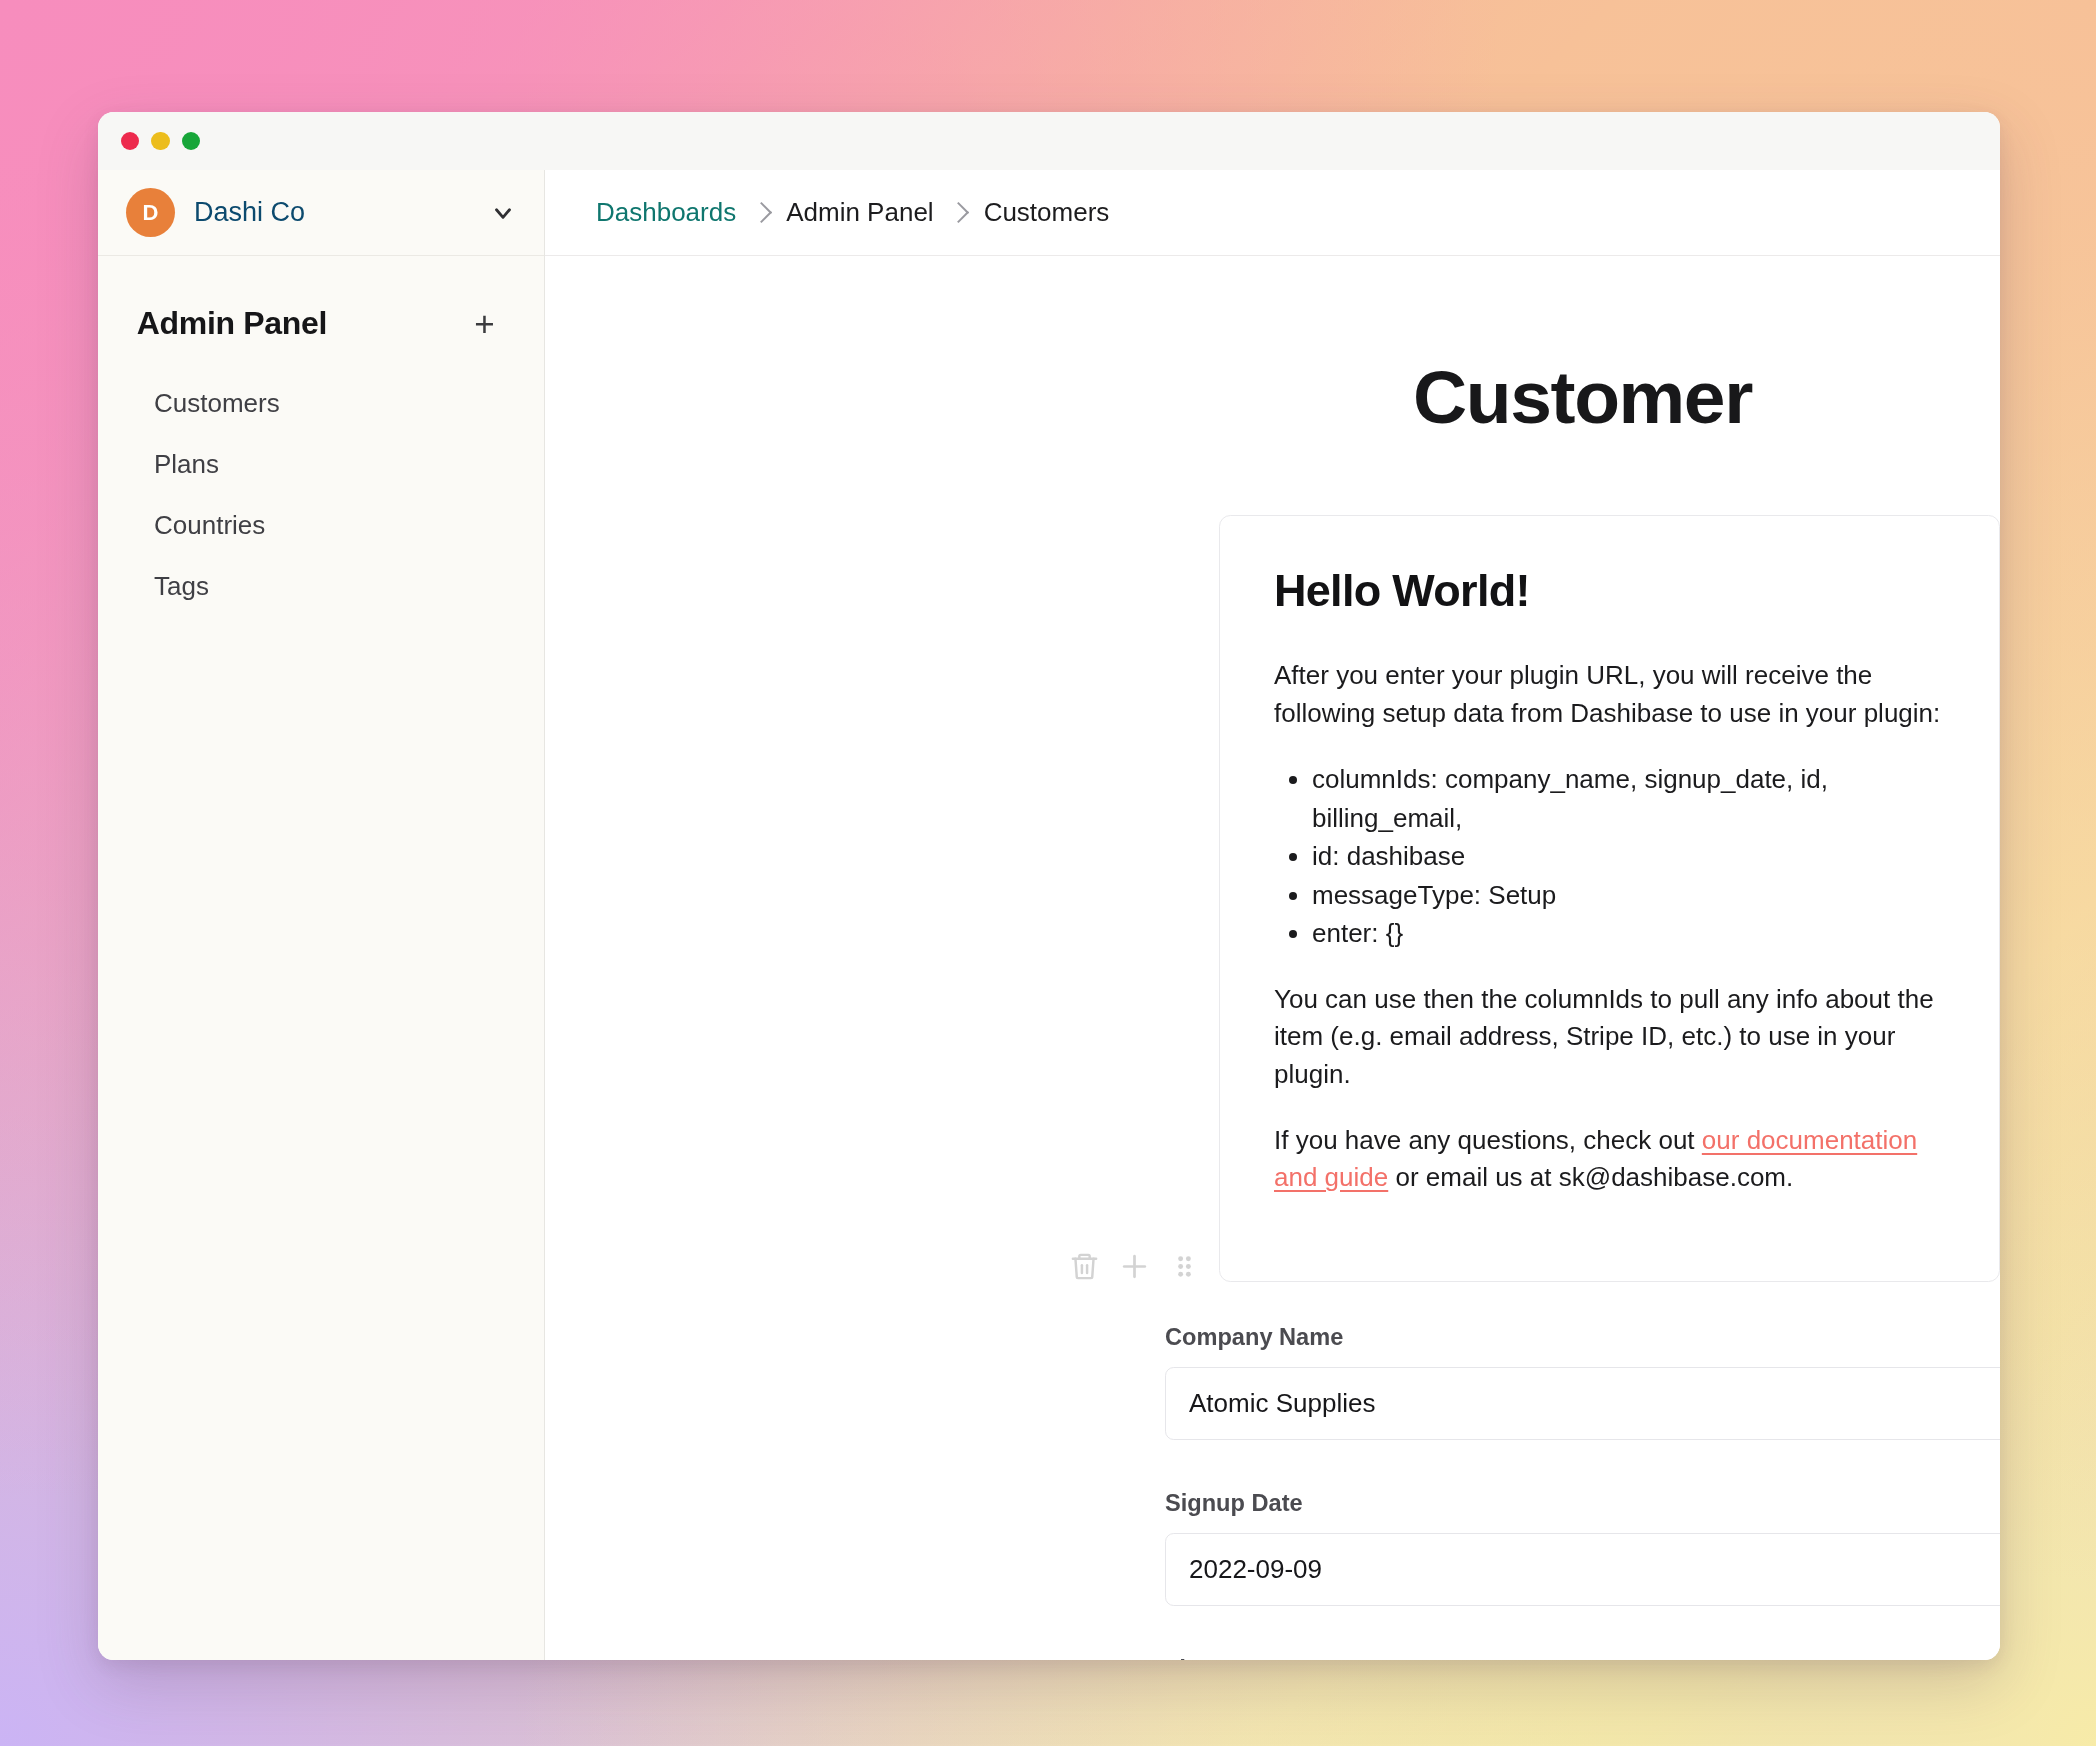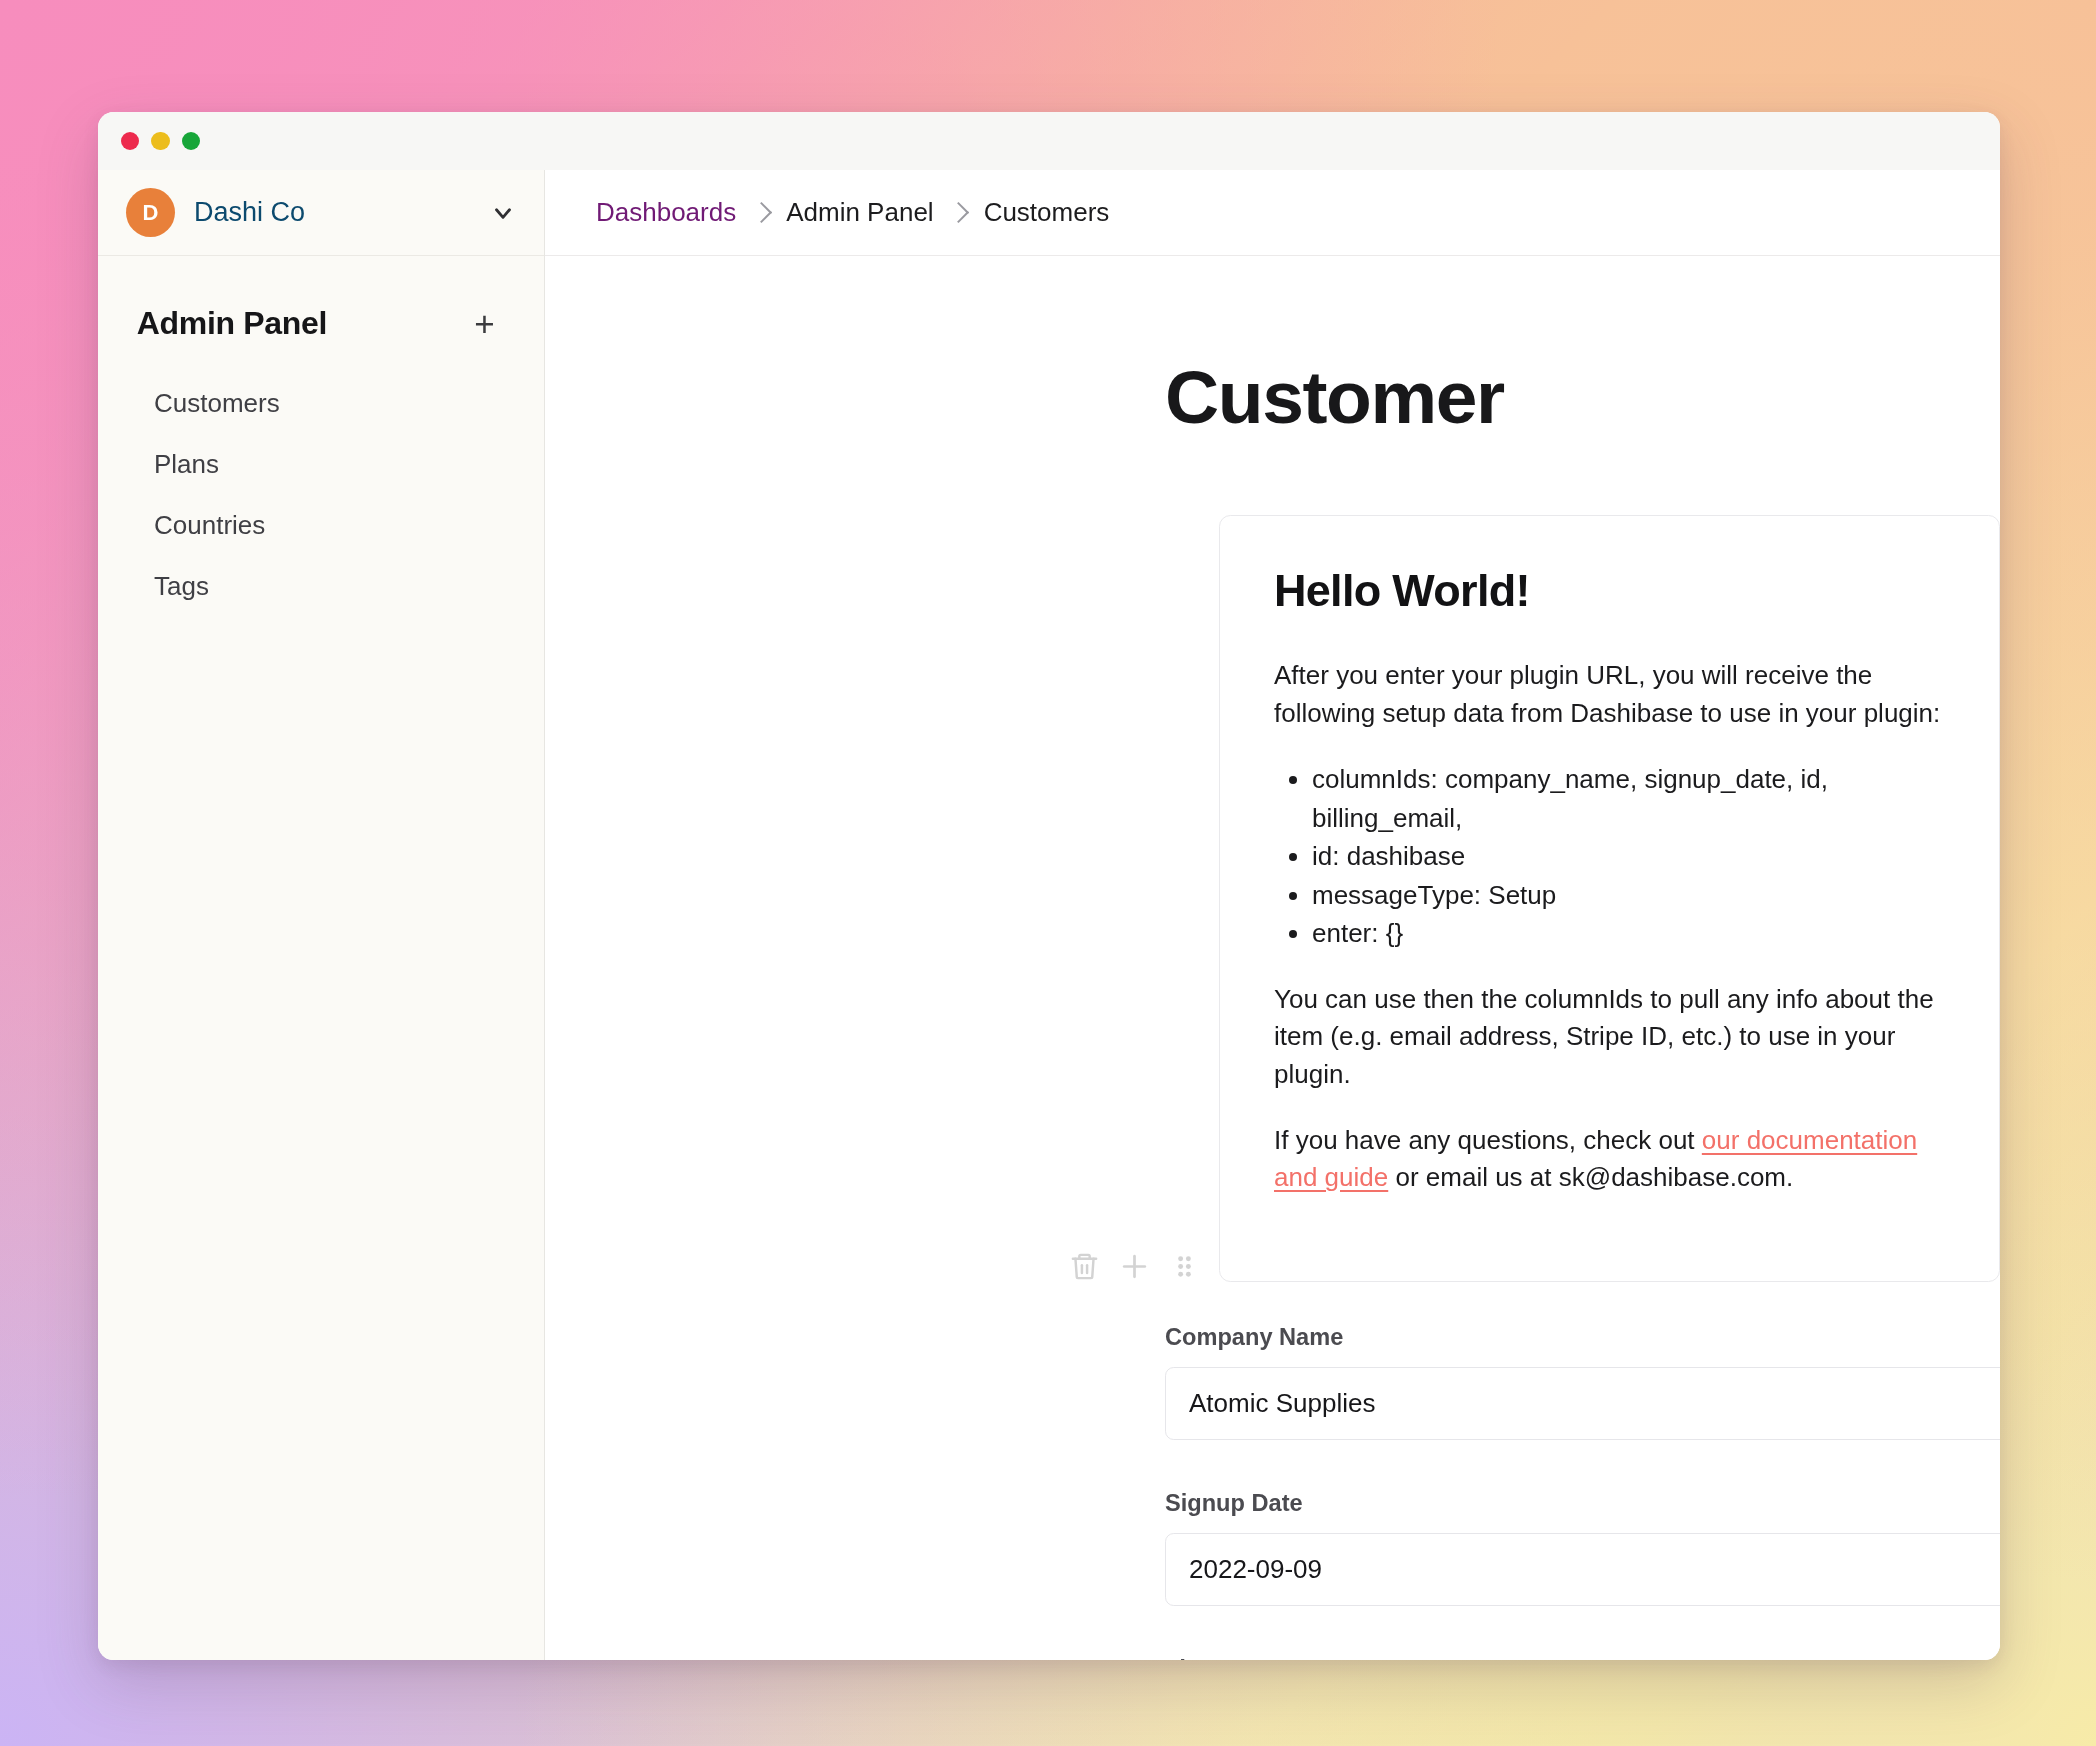--- a/index.html
+++ b/index.html
@@ -159,21 +159,21 @@
     padding: 0 40px 0 51px;
     gap: 17.5px;
     border-bottom: 0.9px solid #eceaea;
   }
   .crumb {
     font-size: 26px;
     color: #1c1c1e;
     white-space: nowrap;
     cursor: pointer;
   }
-  .crumb.muted { color: #701a75; }
+  .crumb.muted { color: #0f766e; }
   .crumb-sep {
     width: 15px; height: 15px;
     border-right: 2.6px solid #9a9aa0;
     border-top: 2.6px solid #9a9aa0;
     transform: rotate(45deg);
     flex: 0 0 15px;
   }
 
   .content {
     flex: 1 1 auto;
@@ -181,20 +181,21 @@
     padding: 0 0 0 0;
     position: relative;
   }
 
   .page-title {
     font-size: 75px;
     font-weight: 700;
     color: #18181a;
     letter-spacing: -1.4px;
     margin: 98px 0 0 620px;
+    text-align: center;
   }
 
   
   .block-wrap {
     display: flex;
     align-items: flex-end;
     margin-top: 75px;
     padding-left: 524px;
   }
   .block-tools {

